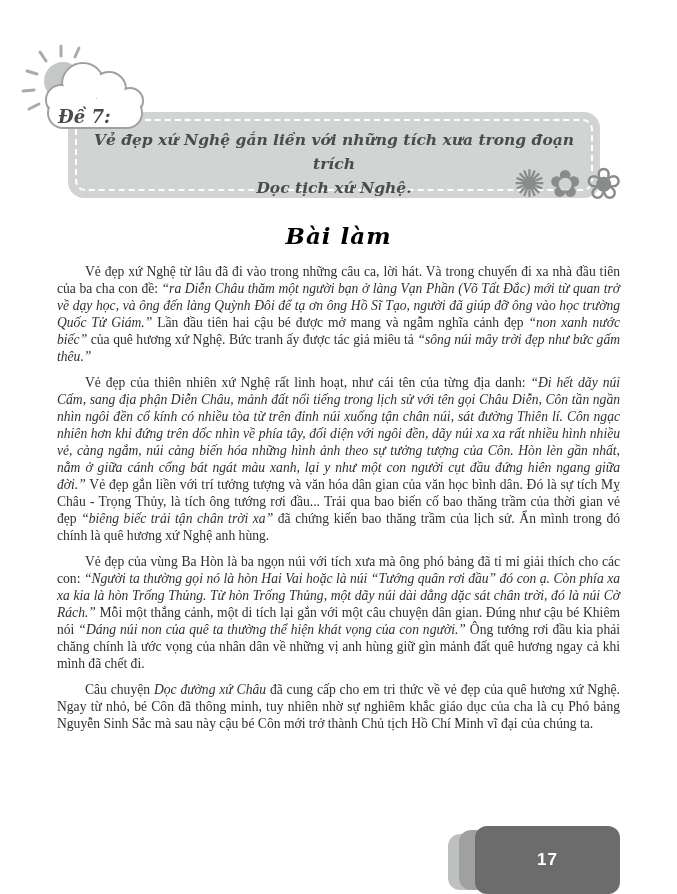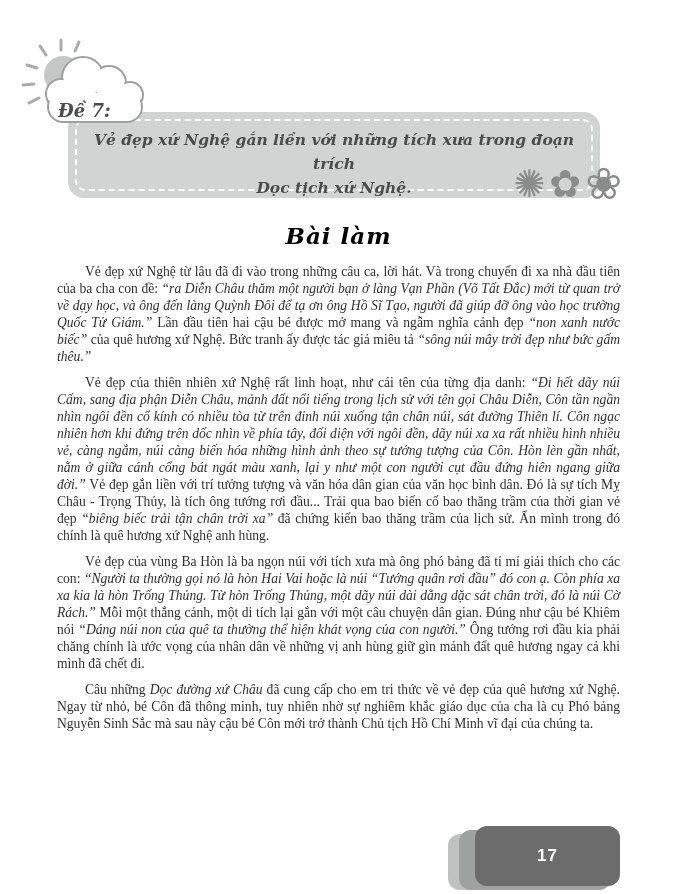--- a/index.html
+++ b/index.html
@@ -31,21 +31,21 @@
     border:2px dashed #ffffff;border-radius:10px;
   }
   .title-text{
     position:absolute;left:20px;right:20px;top:16px;
     text-align:center;
     font-family:"DejaVu Serif", serif;
     font-style:italic;font-weight:bold;
     font-size:15.5px;line-height:24px;
     color:var(--script-color);
   }
-  .cloud-badge{position:absolute;left:20px;top:38px;z-index:3;}
+  .cloud-badge{position:absolute;left:20px;top:44px;z-index:3;}
   .flowers{
     position:absolute;left:482px;top:158px;width:140px;height:52px;
     z-index:4;display:flex;align-items:center;justify-content:flex-end;gap:4px;
     font-family:"DejaVu Sans", sans-serif;
     color:var(--flower-gray);
   }
   .flowers .fl{line-height:1;}
   .fl-1{font-size:38px;}
   .fl-2{font-size:38px;}
   .fl-3{font-size:44px;}
@@ -68,21 +68,21 @@
     text-align:justify;
     text-indent:28px;
   }
   .essay-body .it{font-style:italic;}
   
   .footer-tab{position:absolute;left:0;top:0;width:677px;height:894px;pointer-events:none;}
   .tab-layer{position:absolute;border-radius:12px;}
   .tab-light{left:448px;top:834px;width:150px;height:56px;background:var(--footer-light);}
   .tab-medium{left:459px;top:830px;width:152px;height:60px;background:var(--footer-medium);}
   .tab-dark{
-    left:475px;top:826px;width:145px;height:60px;background:var(--footer-dark);
+    left:475px;top:826px;width:145px;height:68px;background:var(--footer-dark);
     display:flex;align-items:center;justify-content:center;
   }
   .page-number{
     font-family:"Liberation Sans", sans-serif;
     font-weight:bold;font-size:17px;color:#ffffff;letter-spacing:1px;
   }
 </style>
 </head>
 <body>
 
@@ -130,21 +130,21 @@
     <span class="fl fl-2">✿</span>
     <span class="fl fl-3">❀</span>
   </div>
 
   <div class="essay">
     <div class="essay-heading">Bài làm</div>
     <div class="essay-body">
         <p><span>Vẻ đẹp xứ Nghệ từ lâu đã đi vào trong những câu ca, lời hát. Và trong chuyến đi xa nhà đầu tiên của ba cha con đề: </span><span class="it">“ra Diễn Châu thăm một người bạn ở làng Vạn Phần (Võ Tất Đắc) mới từ quan trở về dạy học, và ông đến làng Quỳnh Đôi để tạ ơn ông Hồ Sĩ Tạo, người đã giúp đỡ ông vào học trường Quốc Tử Giám.”</span><span> Lần đầu tiên hai cậu bé được mở mang và ngẫm nghĩa cảnh đẹp </span><span class="it">“non xanh nước biếc”</span><span> của quê hương xứ Nghệ. Bức tranh ấy được tác giả miêu tả </span><span class="it">“sông núi mây trời đẹp như bức gấm thêu.”</span></p>
         <p><span>Vẻ đẹp của thiên nhiên xứ Nghệ rất linh hoạt, như cái tên của từng địa danh: </span><span class="it">“Đi hết dãy núi Cấm, sang địa phận Diễn Châu, mảnh đất nổi tiếng trong lịch sử với tên gọi Châu Diễn, Côn tần ngần nhìn ngôi đền cổ kính có nhiều tòa từ trên đỉnh núi xuống tận chân núi, sát đường Thiên lí. Côn ngạc nhiên hơn khi đứng trên dốc nhìn về phía tây, đối diện với ngôi đền, dãy núi xa xa rất nhiều hình nhiều vẻ, càng ngắm, núi càng biến hóa những hình ảnh theo sự tưởng tượng của Côn. Hòn lèn gần nhất, nằm ở giữa cánh cổng bát ngát màu xanh, lại y như một con người cụt đầu đứng hiên ngang giữa đời.”</span><span> Vẻ đẹp gắn liền với trí tưởng tượng và văn hóa dân gian của văn học bình dân. Đó là sự tích Mỵ Châu - Trọng Thủy, là tích ông tướng rơi đầu... Trải qua bao biến cố bao thăng trầm của thời gian vẻ đẹp </span><span class="it">“biêng biếc trải tận chân trời xa”</span><span> đã chứng kiến bao thăng trầm của lịch sử. Ẩn mình trong đó chính là quê hương xứ Nghệ anh hùng.</span></p>
         <p><span>Vẻ đẹp của vùng Ba Hòn là ba ngọn núi với tích xưa mà ông phó bảng đã tỉ mỉ giải thích cho các con: </span><span class="it">“Người ta thường gọi nó là hòn Hai Vai hoặc là núi “Tướng quân rơi đầu” đó con ạ. Còn phía xa xa kia là hòn Trống Thủng. Từ hòn Trống Thủng, một dãy núi dài dằng dặc sát chân trời, đó là núi Cờ Rách.”</span><span> Mỗi một thắng cảnh, một di tích lại gắn với một câu chuyện dân gian. Đúng như cậu bé Khiêm nói </span><span class="it">“Dáng núi non của quê ta thường thể hiện khát vọng của con người.”</span><span> Ông tướng rơi đầu kia phải chăng chính là ước vọng của nhân dân về những vị anh hùng giữ gìn mảnh đất quê hương ngay cả khi mình đã chết đi.</span></p>
-        <p><span>Câu những </span><span class="it">Dọc đường xứ Châu</span><span> đã cung cấp cho em tri thức về vẻ đẹp của quê hương xứ Nghệ. Ngay từ nhỏ, bé Côn đã thông minh, tuy nhiên nhờ sự nghiêm khắc giáo dục của cha là cụ Phó bảng Nguyễn Sinh Sắc mà sau này cậu bé Côn mới trở thành Chủ tịch Hồ Chí Minh vĩ đại của chúng ta.</span></p>
+        <p><span>Câu chuyện </span><span class="it">Dọc đường xứ Châu</span><span> đã cung cấp cho em tri thức về vẻ đẹp của quê hương xứ Nghệ. Ngay từ nhỏ, bé Côn đã thông minh, tuy nhiên nhờ sự nghiêm khắc giáo dục của cha là cụ Phó bảng Nguyễn Sinh Sắc mà sau này cậu bé Côn mới trở thành Chủ tịch Hồ Chí Minh vĩ đại của chúng ta.</span></p>
       </div>
   </div>
 
   <div class="footer-tab">
     <div class="tab-layer tab-light"></div>
     <div class="tab-layer tab-medium"></div>
     <div class="tab-layer tab-dark">
       <span class="page-number">17</span>
     </div>
   </div>

